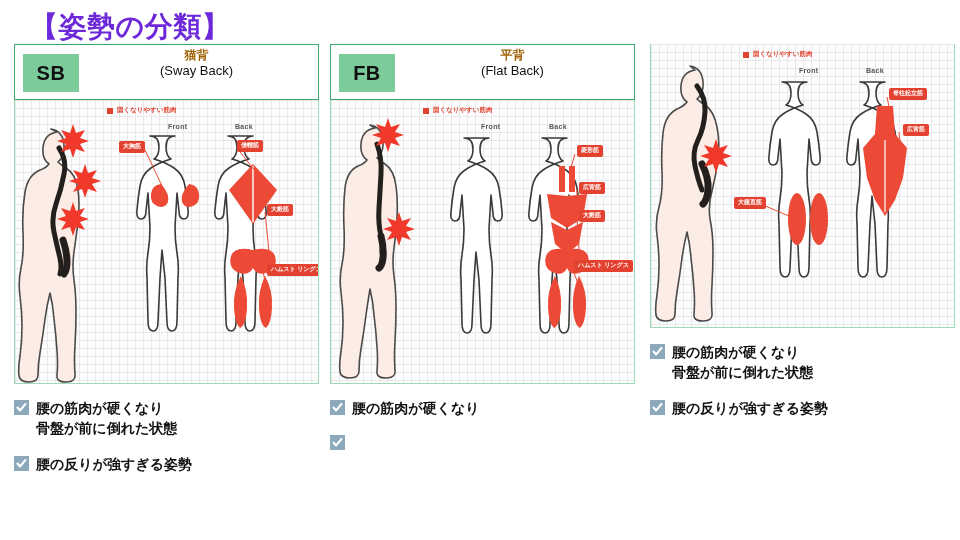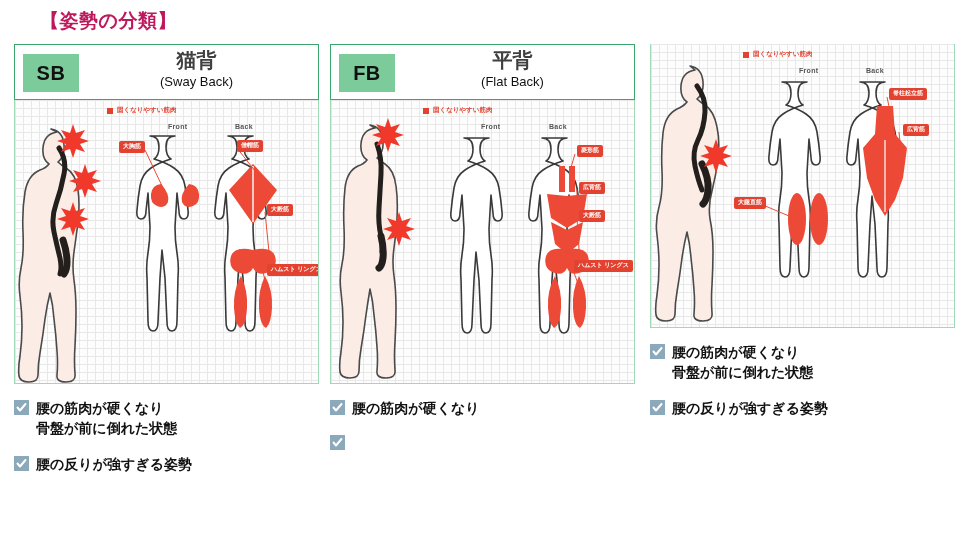--- a/index.html
+++ b/index.html
@@ -6,23 +6,23 @@
   html,body{margin:0;padding:0;}
   body{
     width:960px;height:540px;
     background:#ffffff;
     font-family:"Liberation Sans","DejaVu Sans",sans-serif;
     color:#1a1a1a;
     overflow:hidden;
     position:relative;
   }
   .page-title{
-    position:absolute;left:40px;top:8px;
-    font-size:19px;font-weight:bold;letter-spacing:.5px;
-    color:#be185d;
+    position:absolute;left:30px;top:8px;
+    font-size:28px;font-weight:bold;letter-spacing:.5px;
+    color:#6d28d9;
   }
   .columns{
     position:absolute;left:0;top:44px;width:960px;height:496px;
   }
   .col{position:absolute;top:0;width:305px;}
   .col-0{left:14px;}
   .col-1{left:330px;}
   .col-2{left:650px;}
 
   
@@ -38,21 +38,21 @@
     width:56px;height:38px;
     background:#7bcb9b;
     display:flex;align-items:center;justify-content:center;
     font-size:20px;font-weight:bold;color:#111;
     letter-spacing:.5px;
   }
   .head-text{
     position:absolute;left:66px;right:6px;top:2px;
     text-align:center;
   }
-  .head-jp{font-size:20px;font-weight:bold;line-height:1.35;color:#404040;}
+  .head-jp{font-size:12px;font-weight:bold;line-height:1.35;color:#a16207;}
   .head-en{font-size:13px;line-height:1.2;color:#111;}
 
   
   .diagram{
     position:relative;
     height:284px;
     border:1px solid #9fd9b8;
     border-top:none;
     box-sizing:border-box;
     background-color:#fdfdfd;

